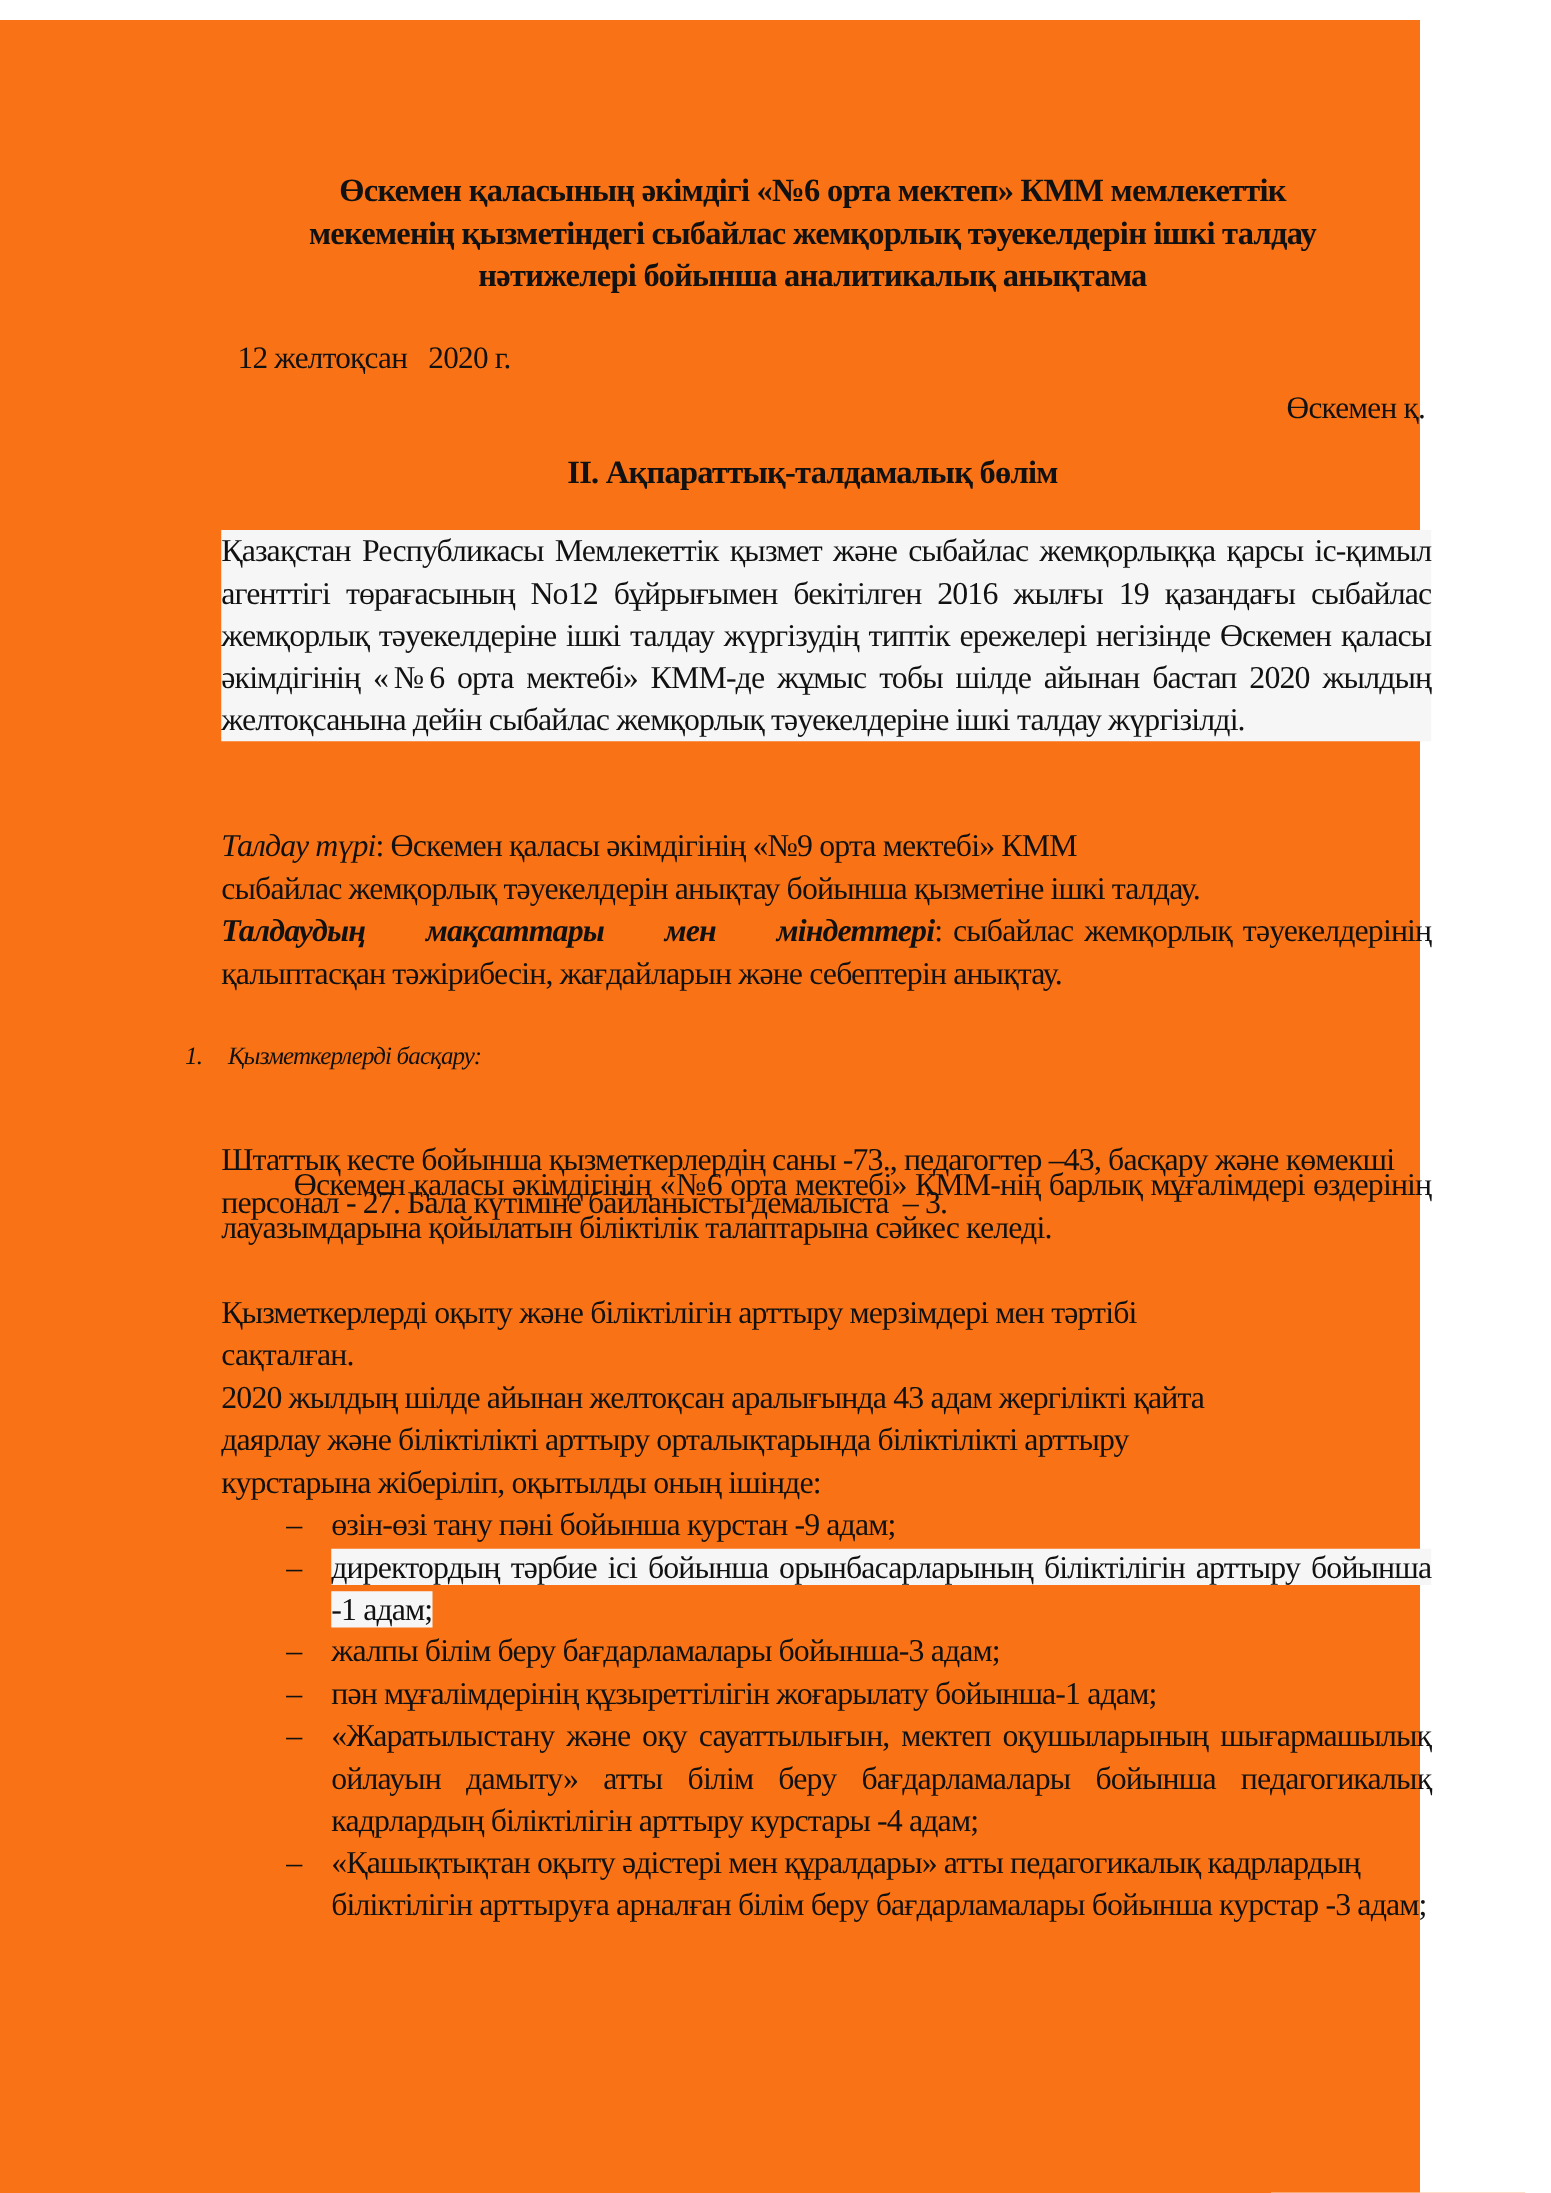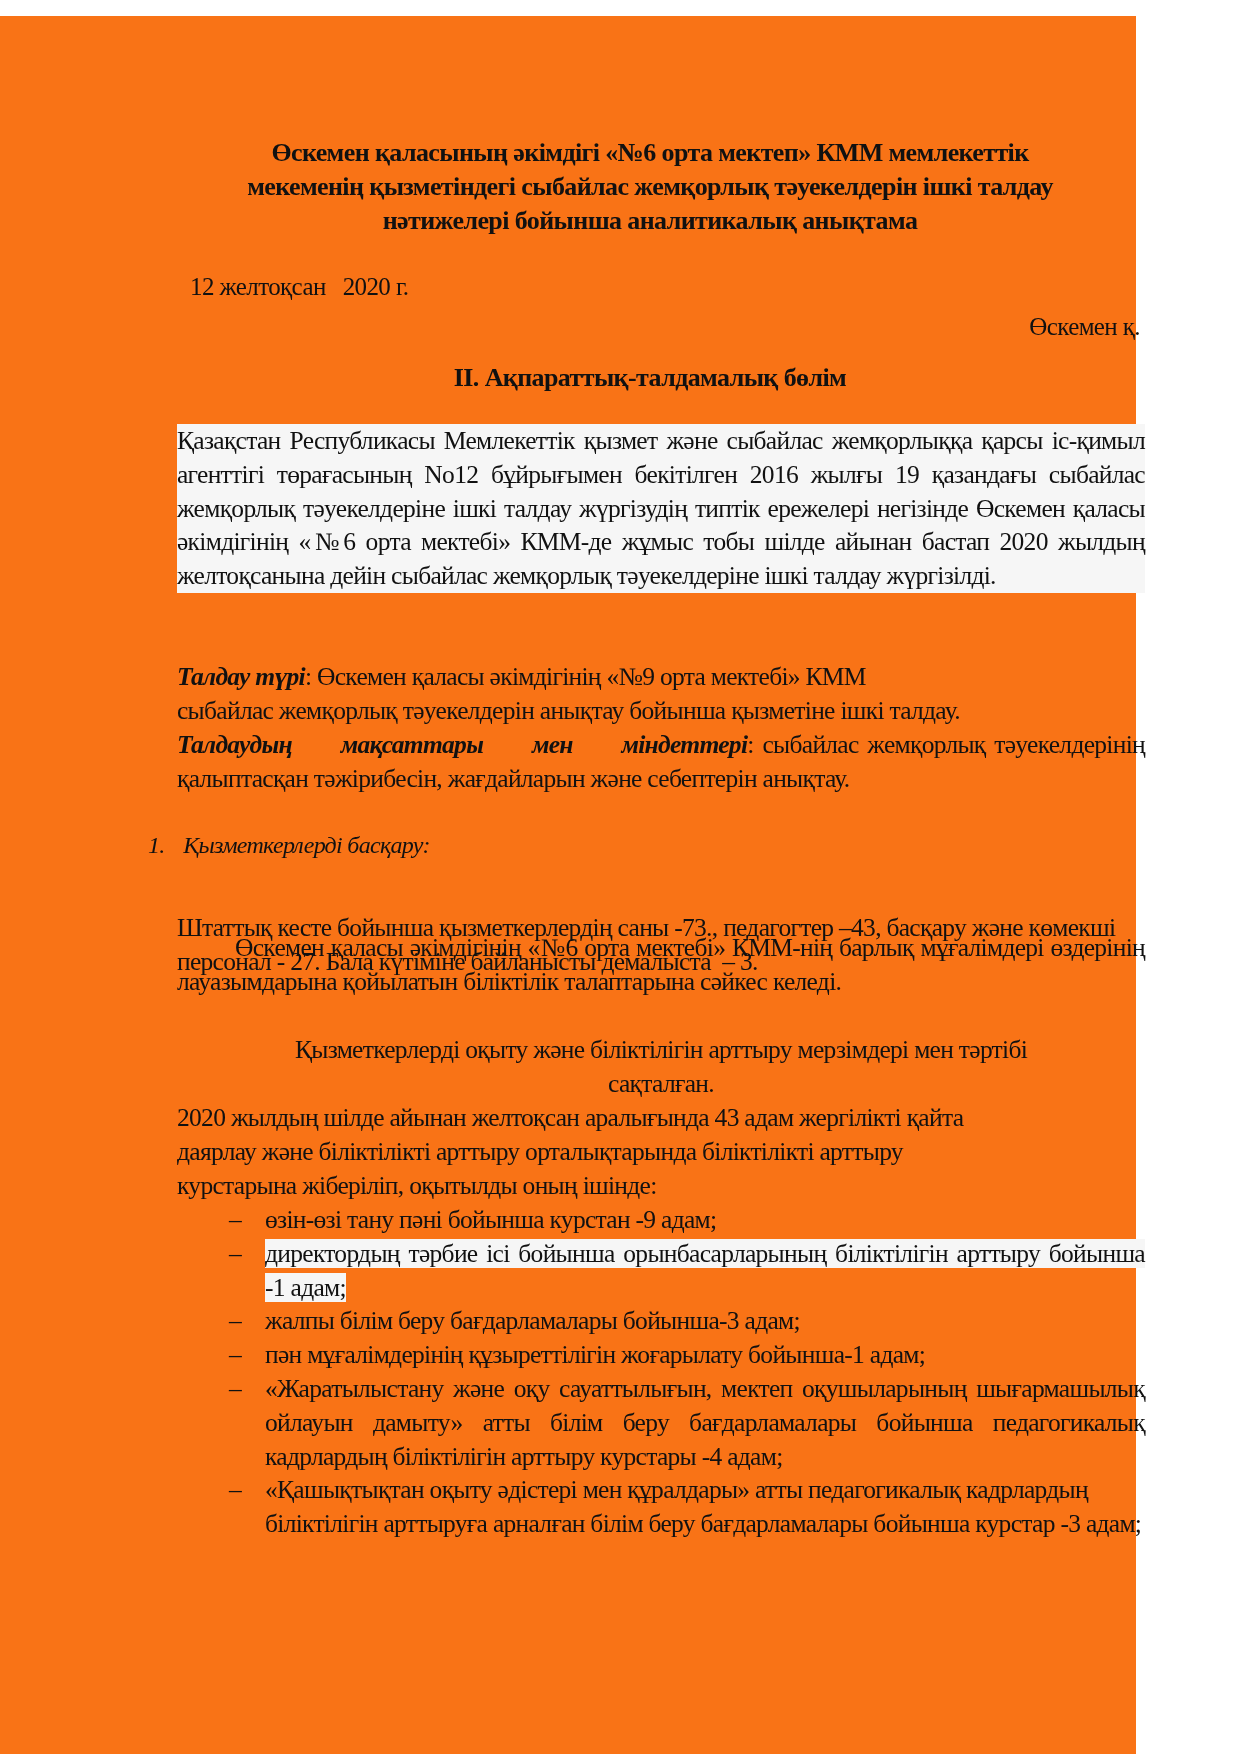--- a/index.html
+++ b/index.html
@@ -74,32 +74,32 @@
       background: #f6f6f6;
     }
     .p-intro { top: 408px; }
     .p-type { top: 644px; }
     .p-goals { top: 712px; }
     .list-head {
       position: absolute;
       left: 148px;
       top: 813px;
       width: 1000px;
-      font-size: 24px;
+      font-size: 20px;
       line-height: 33.8px;
       font-style: italic;
       letter-spacing: -0.7px;
     }
     .list-head .num {
       display: inline-block;
       width: 30px;
     }
     .p-staff { top: 847px; }
     .p-teachers { top: 915px; text-indent: 58px; }
-    .p-training { top: 1017px; text-align: center; }
+    .p-training { top: 1017px; }
     .p-courses { top: 1085px; }
     .bullets {
       position: absolute;
       left: 225px;
       top: 1187px;
       width: 920px;
       margin: 0;
       padding: 0;
       list-style: none;
       font-size: 25.5px;
@@ -108,21 +108,21 @@
     }
     .bullets li {
       position: relative;
       padding-left: 40px;
     }
     .bullets li .dash {
       position: absolute;
       left: 4px;
       top: 0;
     }
-    .bi { font-weight: bold; font-style: italic; margin-top: 24px; }
+    .bi { font-weight: normal; font-style: italic; margin-top: 24px; }
     .goals-label {
       display: inline;
       font-weight: bold;
       font-style: italic;
       word-spacing: 40px;
     }
   </style>
 </head>
 <body>
 

